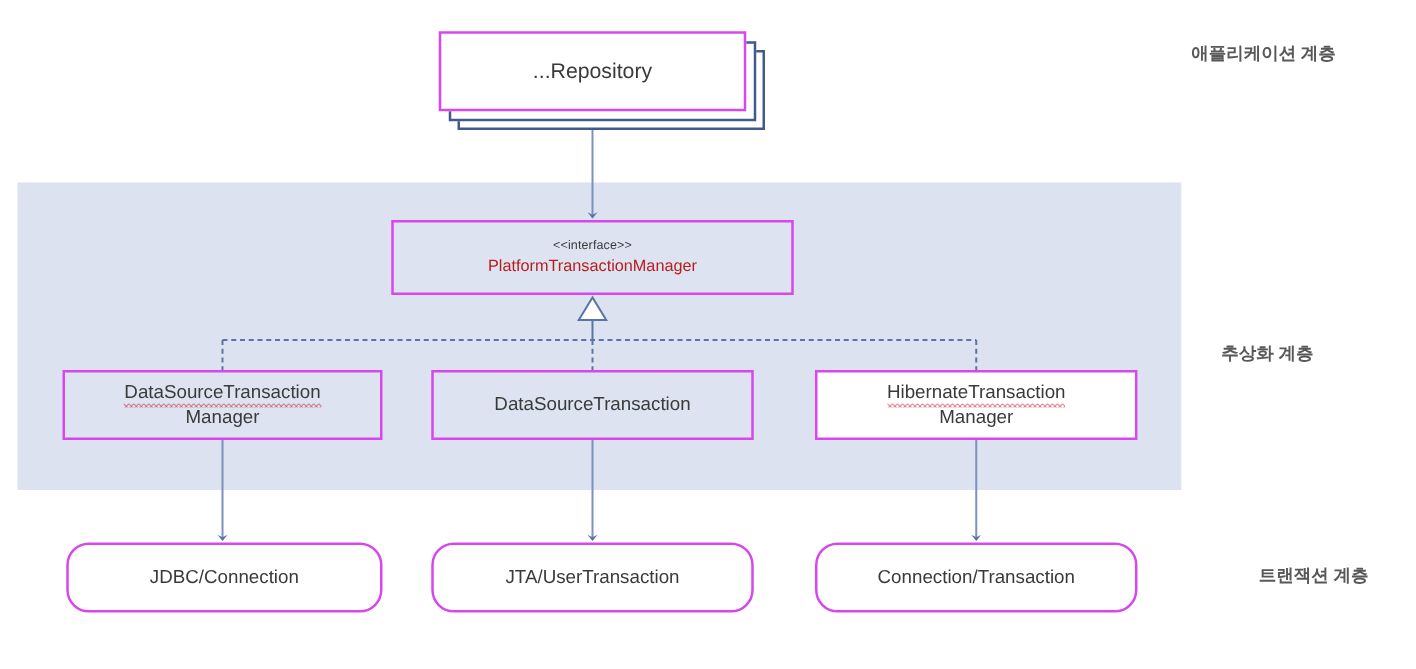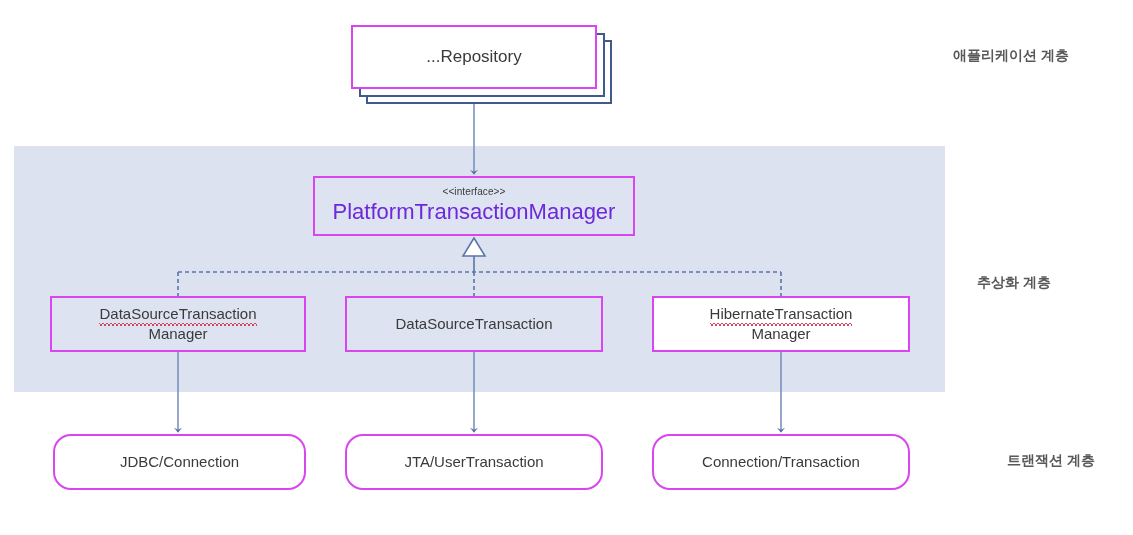--- a/index.html
+++ b/index.html
@@ -88,22 +88,22 @@
     flex-direction: column;
     gap: 1px;
     z-index: 4;
   }
   #iface-box .stereotype {
     font-size: 10px;
     color: #3a3a3a;
     letter-spacing: 0.1px;
   }
   #iface-box .iface-name {
-    font-size: 22px;
-    color: #6d28d9;
+    font-size: 13px;
+    color: #b91c1c;
   }
 
   
   .impl {
     top: 296px;
     height: 56px;
     font-size: 15px;
   }
   #impl-0 { left: 50px;  width: 256px; }
   #impl-1 { left: 345px; width: 258px; }
@@ -141,21 +141,21 @@
   }
 
   
   .layer-caption {
     position: absolute;
     font-size: 14px;
     font-weight: bold;
     color: #58585a;
     white-space: nowrap;
   }
-  #cap-0 { left: 953px; top: 47px;  }
+  #cap-0 { left: 953px; top: 34px; font-family: Liberation Serif, serif;  }
   #cap-1 { left: 977px; top: 274px; }
   #cap-2 { left: 977px; top: 452px; margin-left: 30px; }
 
   
   #wires {
     position: absolute;
     left: 0;
     top: 0;
     width: 1133px;
     height: 535px;

